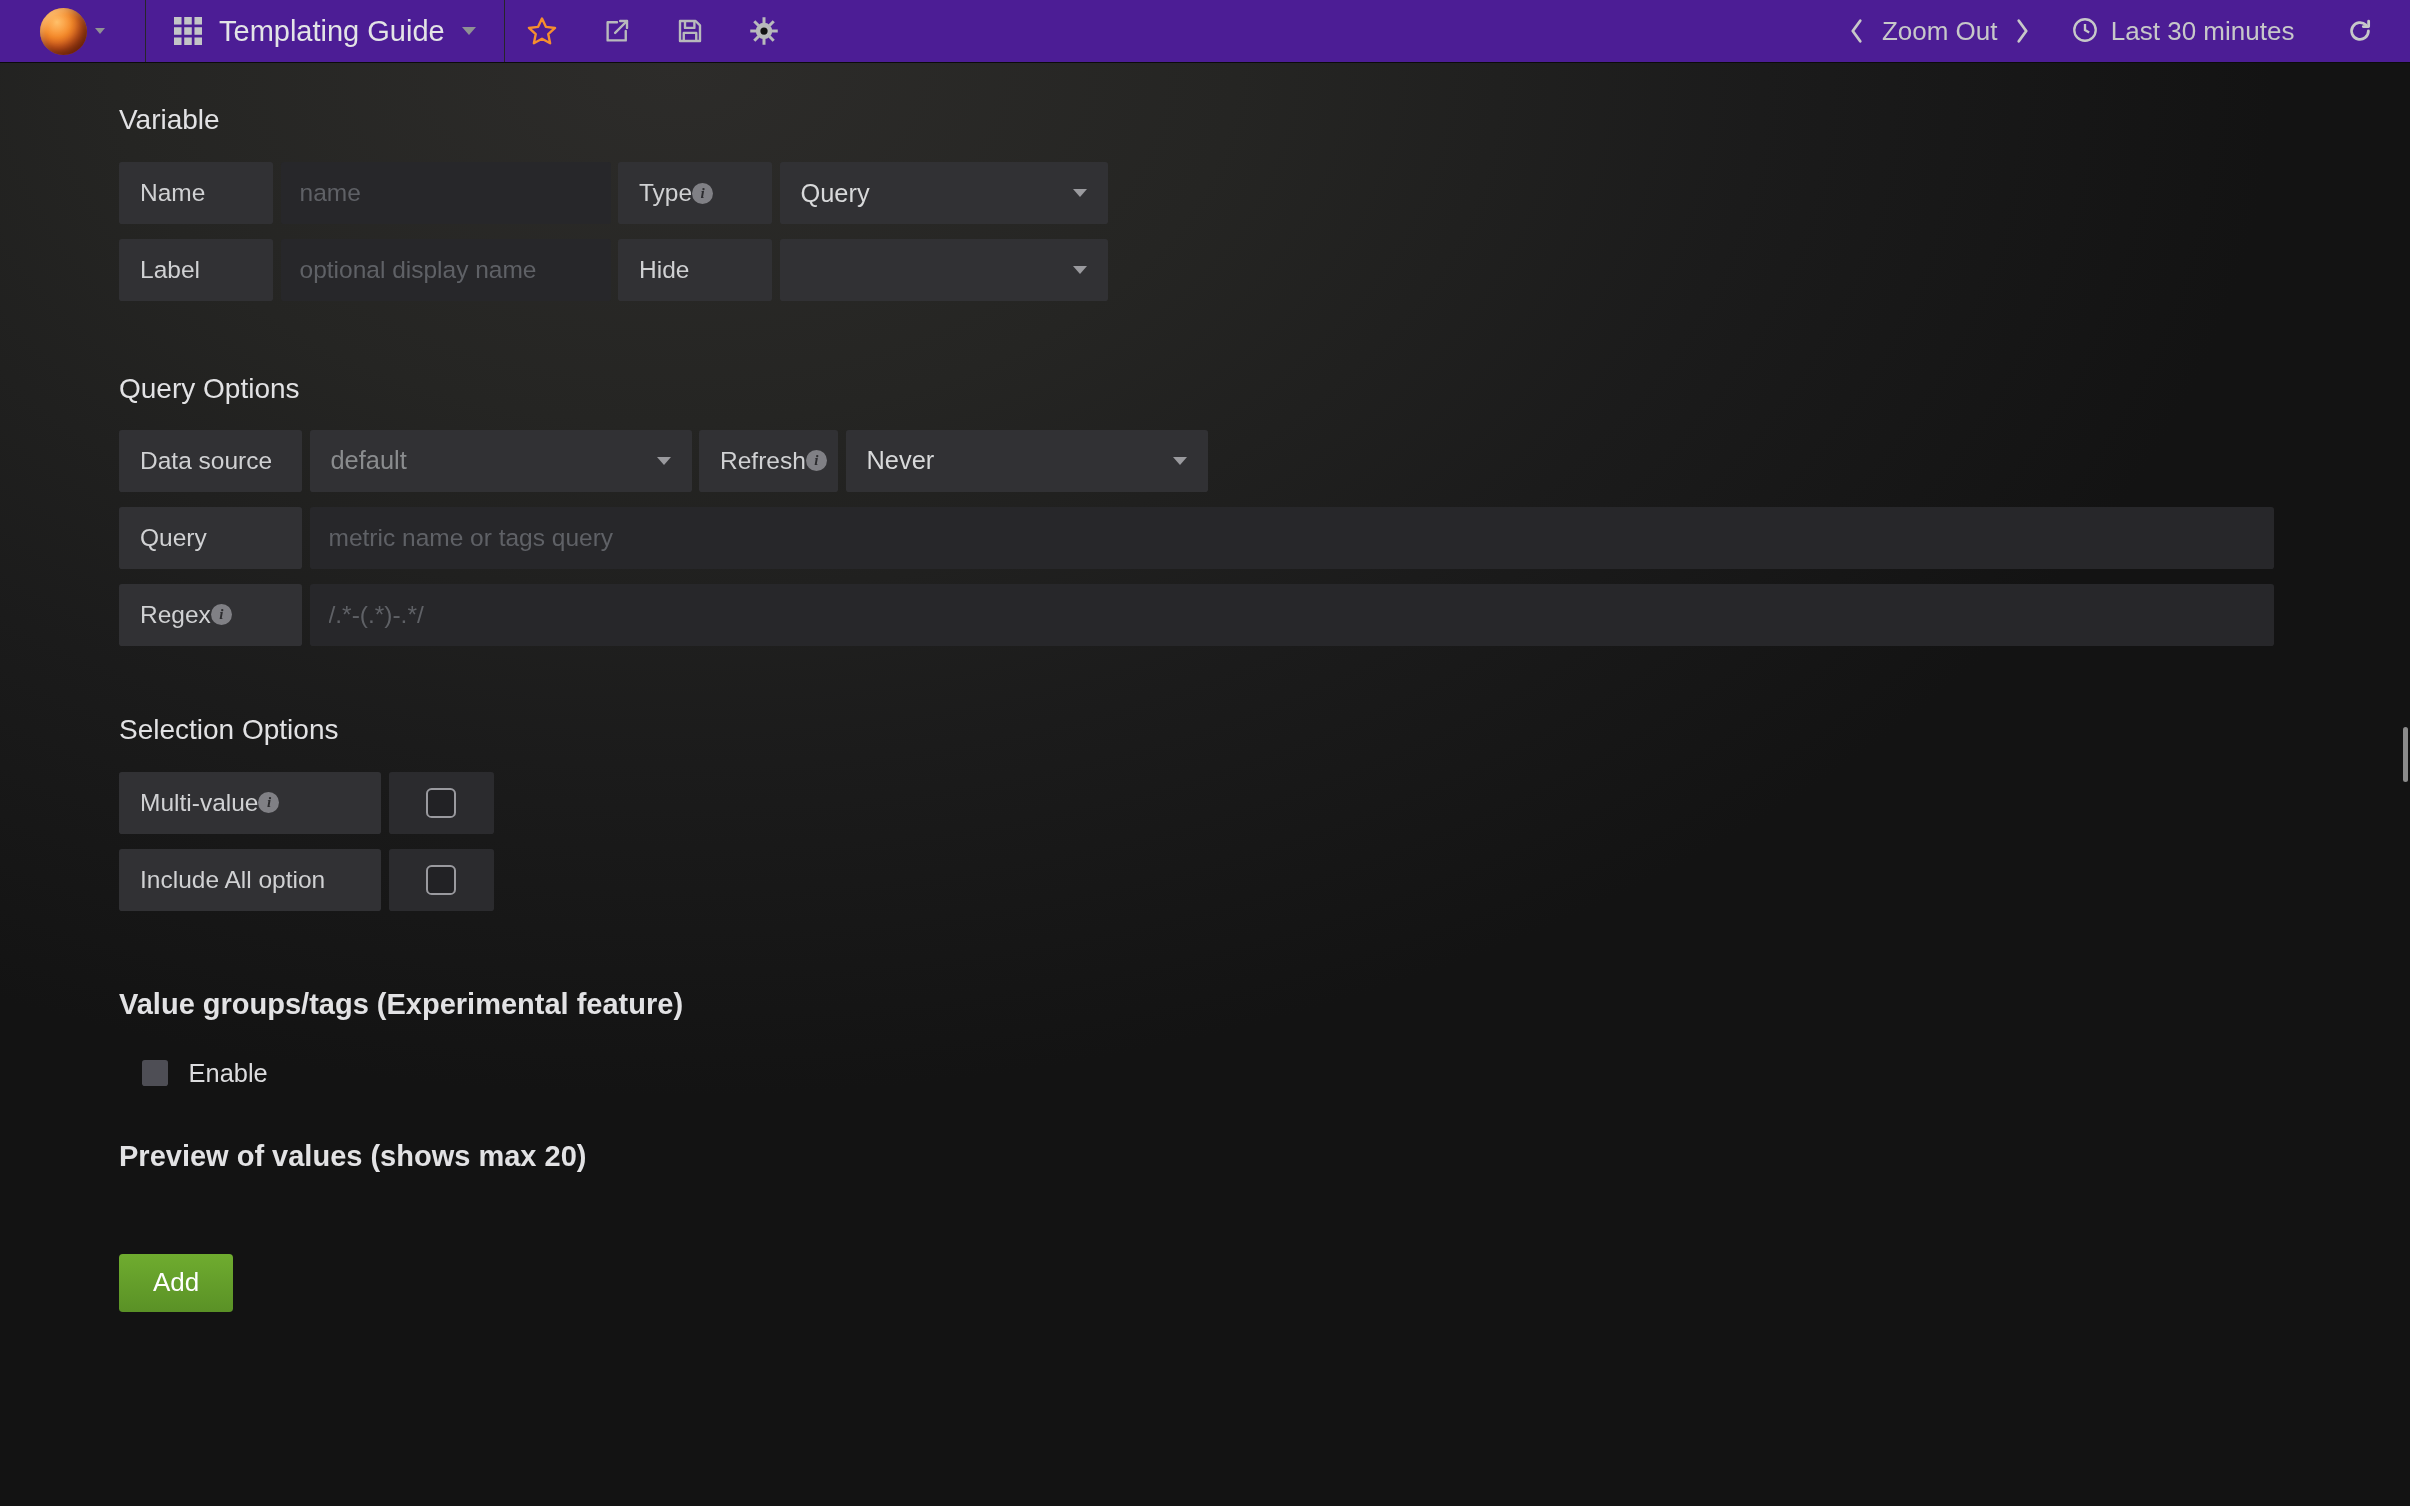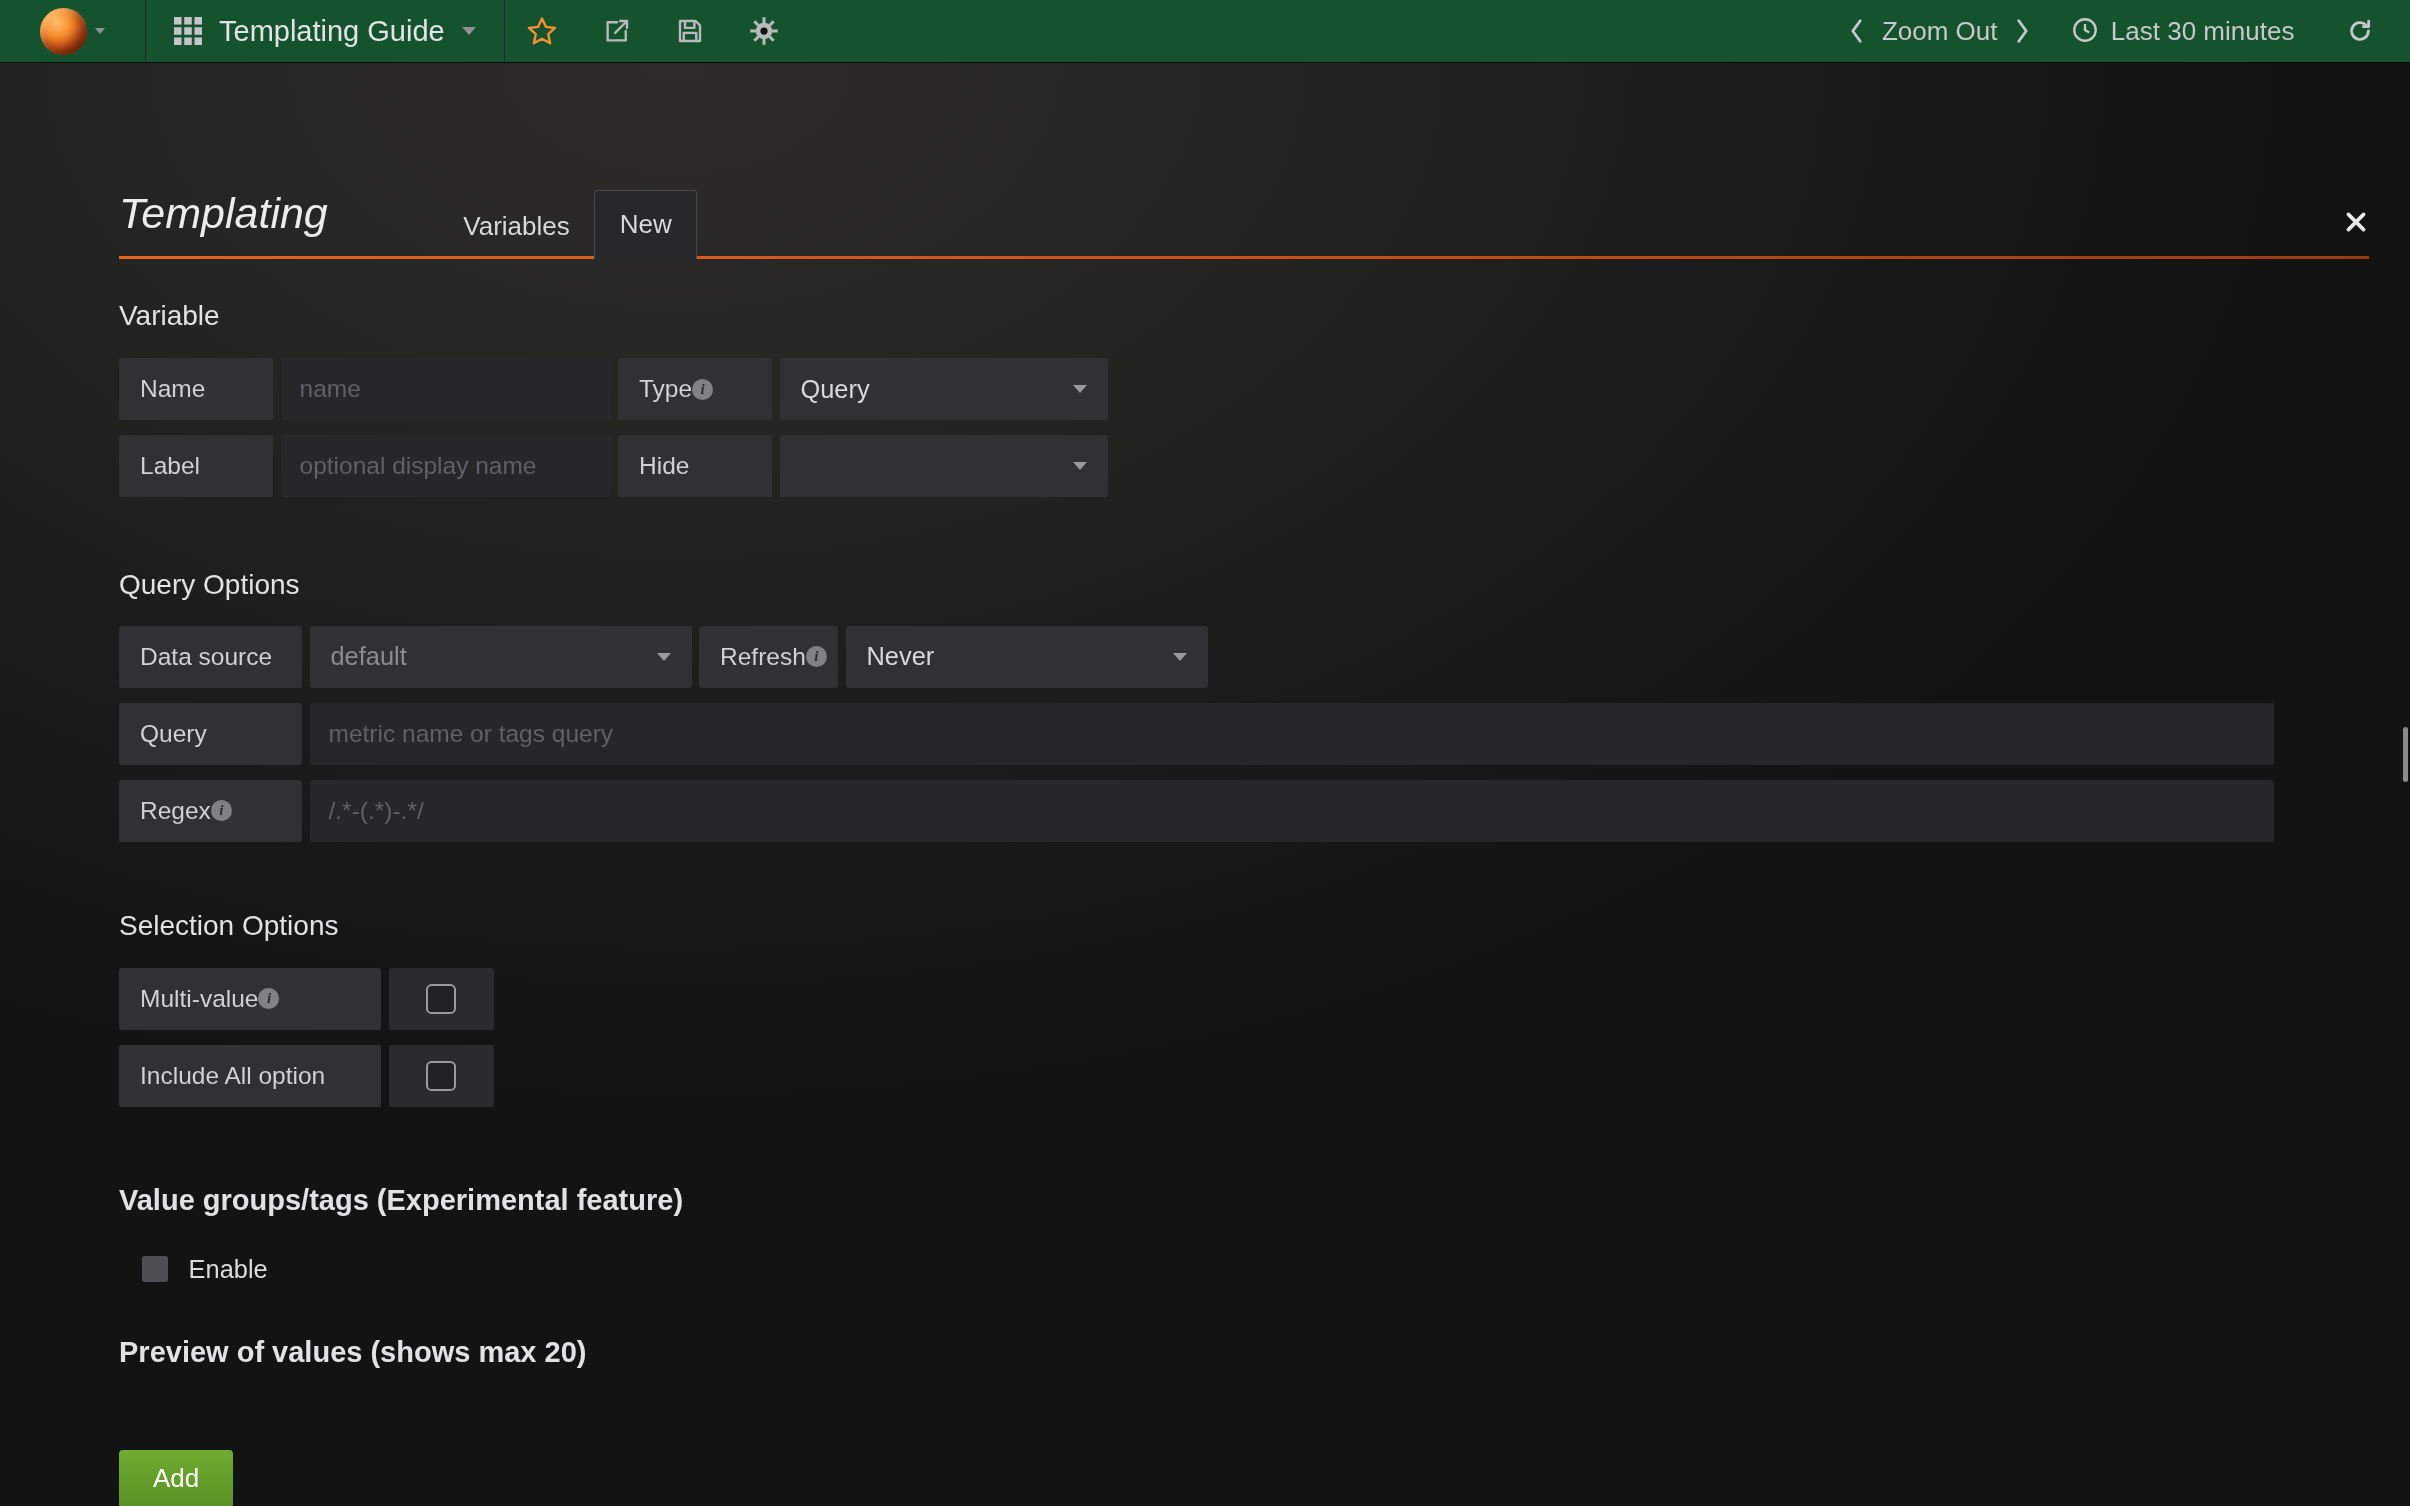--- a/index.html
+++ b/index.html
@@ -4,21 +4,21 @@
 <style>
   * { box-sizing: border-box; margin: 0; padding: 0; }
   html,body { width: 2411px; height: 1507px; overflow: hidden; }
   body {
     font-family: "Liberation Sans", sans-serif;
     color: #d8d9da;
     background: #161616;
     background-image: radial-gradient(ellipse 1601px 1036px at 28% 4%, #2d2c2a 0%, #252523 35%, #1b1b1b 68%, #131313 100%);
   }
   
-  .navbar { height: 63px; background: #14532d; display: flex; align-items: stretch; border-bottom: 0.9px solid #0b0b0b; position: relative; z-index: 5; }
+  .navbar { height: 63px; background: #4c1d95; display: flex; align-items: stretch; border-bottom: 0.9px solid #0b0b0b; position: relative; z-index: 5; }
   .logo-section { width: 146px; display: flex; align-items: center; justify-content: center; gap: 7.5px; border-right: 0.9px solid #26262a; cursor: pointer; }
   .grafana-logo { width: 47px; height: 47px; border-radius: 50%;
     background: radial-gradient(circle at 36% 30%, #ffc06a 0%, #f78a2a 35%, #ef6420 60%, #c13f12 85%, #8f2c0c 100%);
     box-shadow: inset -6.6px -7.5px 11.3px rgba(40,8,0,0.6), inset 2.8px 3.8px 5.6px rgba(255,220,160,0.45);
   }
   .caret { width: 0; height: 0; border-left: 7.5px solid transparent; border-right: 7.5px solid transparent; border-top: 8.5px solid #8f9194; }
   .caret.small { border-left-width: 5.6px; border-right-width: 5.6px; border-top-width: 6.6px; }
   .dash-nav { display: flex; align-items: center; gap: 17px; padding: 0 28px; border-right: 0.9px solid #26262a; cursor: pointer; }
   .dash-title { font-size: 29px; color: #e3e4e6; }
   .toolbar { display: flex; align-items: center; }
@@ -181,35 +181,20 @@
             <path d="M19.2 12a7.2 7.2 0 1 1-2.1-5.1"></path>
             <path d="M19.4 3.6v4.6h-4.6" stroke-linejoin="round"></path>
           </svg>
         </span>
       </button>
     </div>
   </header>
 
   <main class="content">
 
-    <div class="editor-header">
-      <div class="header-line"></div>
-      <h1 class="page-title">Templating</h1>
-      <div class="tabs">
-        <div class="tab">Variables</div>
-        <div class="tab active">New</div>
-      </div>
-      <div class="close-x">
-        <span style="display:flex;">
-          <svg width="26" height="26" viewBox="0 0 24 24" fill="none" stroke="#eaeaea" stroke-width="3.4" stroke-linecap="round">
-              <path d="M5 5l14 14M19 5 5 19"></path>
-            </svg>
-        </span>
-      </div>
-    </div>
 
     
     <section class="sec-variable">
       <h2 class="section-heading">Variable</h2>
       <div class="form-row">
         <div class="gf-label w-name">Name</div>
         <input class="gf-input w-input-sm" placeholder="name" style="">
         <div class="gf-label w-type spread">
           <span>Type</span>
           <span class="info-icon">i</span>

